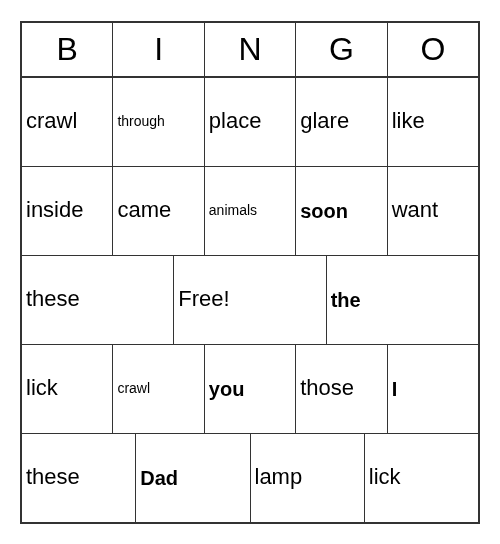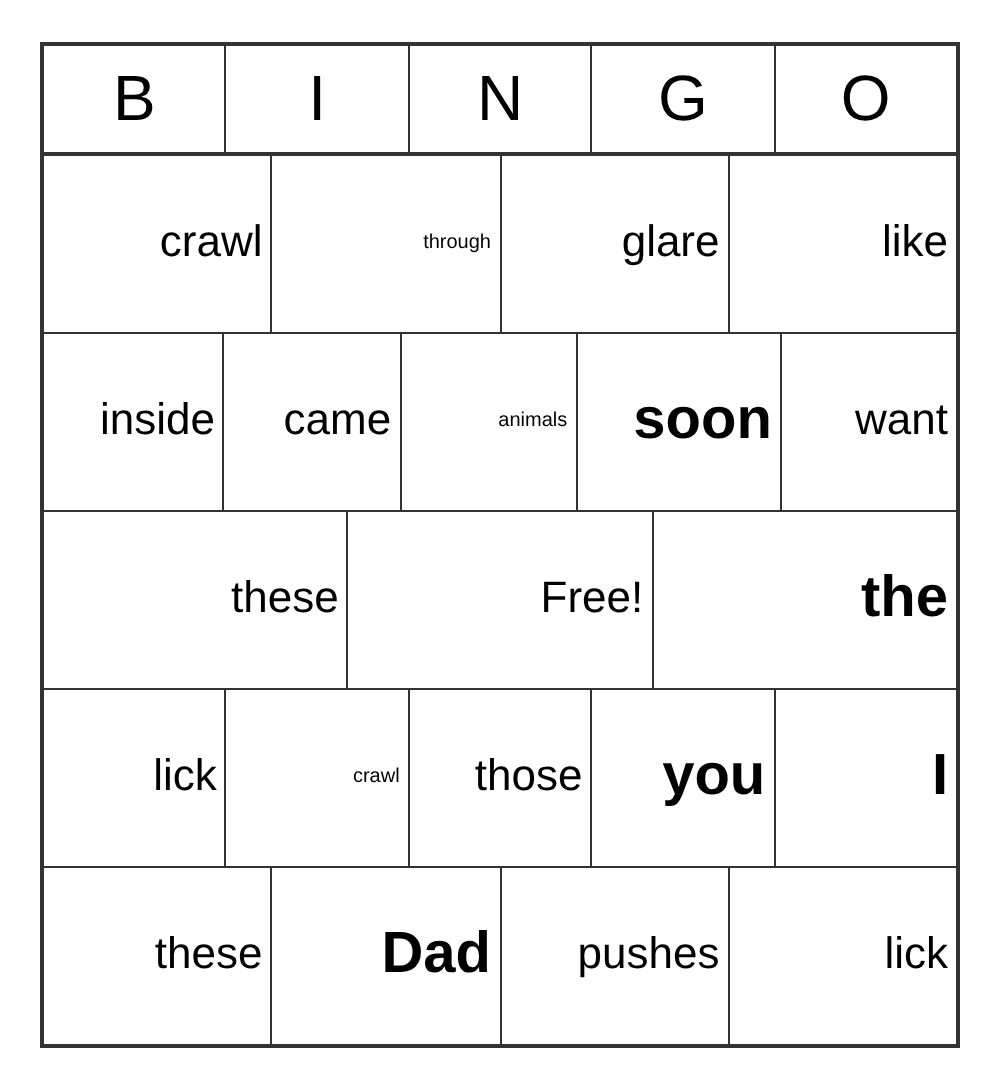--- a/index.html
+++ b/index.html
@@ -53,44 +53,43 @@
       border-bottom: 1px solid #333;
     }
 
     .bingo-row:last-child {
       border-bottom: none;
     }
 
     .bingo-cell {
       flex: 1;
       display: flex;
-      justify-content: flex-end;
+      justify-content: flex-start;
       align-items: center;
       min-height: 88px;
       border-right: 1px solid #333;
       padding: 4px;
       text-align: center;
-      margin-left: 24px;
     }
 
     .bingo-cell:last-child {
       border-right: none;
     }
 
     .cell-text {
       font-size: 22px;
       line-height: 1.2;
     }
 
     .cell-text.small {
-      font-size: 10px;
+      font-size: 14px;
     }
 
     .cell-text.large {
-      font-size: 29px;
+      font-size: 20px;
       font-weight: bold;
     }
 
     .cell-text.medium {
       font-size: 22px;
     }
   </style>
 </head>
 <body>
 
@@ -102,20 +101,23 @@
       <div class="header-cell">G</div>
       <div class="header-cell">O</div>
     </div>
   <div class="bingo-body">
   <div class="bingo-row">
         <div class="bingo-cell">
           <span class="cell-text medium">crawl</span>
         </div>
         <div class="bingo-cell">
           <span class="cell-text small">through</span>
+        </div>
+        <div class="bingo-cell">
+          <span class="cell-text medium">place</span>
         </div>
         <div class="bingo-cell">
           <span class="cell-text medium">glare</span>
         </div>
         <div class="bingo-cell">
           <span class="cell-text medium">like</span>
         </div>
       </div>
       <div class="bingo-row">
         <div class="bingo-cell">
@@ -146,37 +148,37 @@
         </div>
       </div>
       <div class="bingo-row">
         <div class="bingo-cell">
           <span class="cell-text medium">lick</span>
         </div>
         <div class="bingo-cell">
           <span class="cell-text small">crawl</span>
         </div>
         <div class="bingo-cell">
-          <span class="cell-text medium">those</span>
+          <span class="cell-text large">you</span>
         </div>
         <div class="bingo-cell">
-          <span class="cell-text large">you</span>
+          <span class="cell-text medium">those</span>
         </div>
         <div class="bingo-cell">
           <span class="cell-text large">I</span>
         </div>
       </div>
       <div class="bingo-row">
         <div class="bingo-cell">
           <span class="cell-text medium">these</span>
         </div>
         <div class="bingo-cell">
           <span class="cell-text large">Dad</span>
         </div>
         <div class="bingo-cell">
-          <span class="cell-text medium">pushes</span>
+          <span class="cell-text medium">lamp</span>
         </div>
         <div class="bingo-cell">
           <span class="cell-text medium">lick</span>
         </div>
       </div>
     </div>
 </div>
 
 </body></html>

